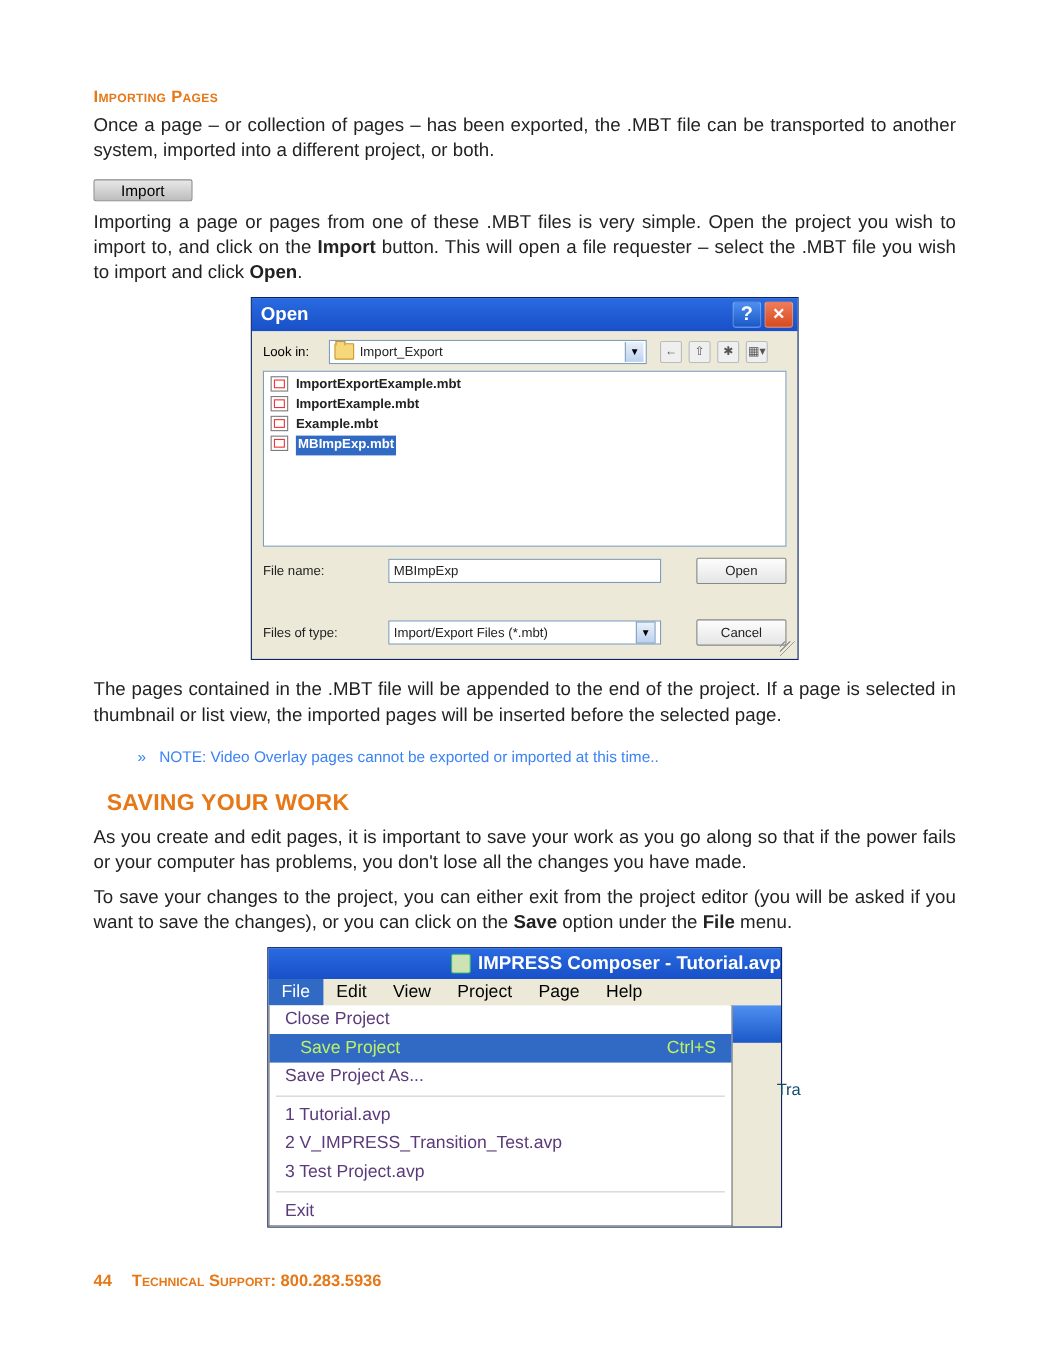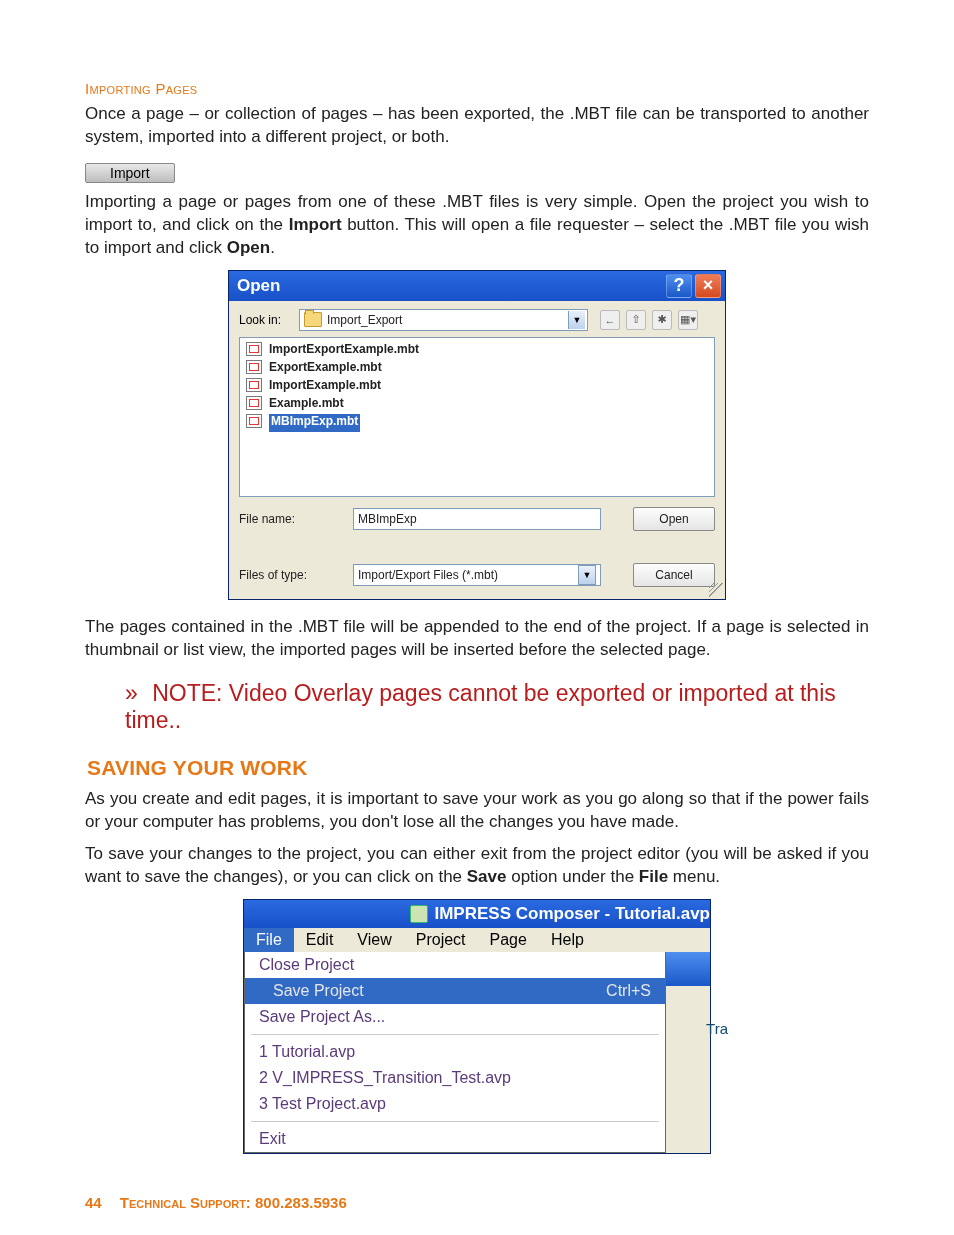--- a/index.html
+++ b/index.html
@@ -7,21 +7,21 @@
     padding: 80px 85px 60px 85px;
     font-family: Arial, Helvetica, sans-serif;
     font-size: 17px;
     color: #222;
     background: #fff;
     width: 954px;
     box-sizing: border-box;
   }
   .section-label {
     color: #e67817;
-    font-weight: normal;
+    font-weight: bold;
     font-variant: small-caps;
     font-size: 15px;
     letter-spacing: .3px;
     margin-bottom: 6px;
   }
   p {
     margin: 0 0 10px 0;
     line-height: 1.35;
     text-align: justify;
   }
@@ -30,30 +30,30 @@
     background: linear-gradient(#e8e8e8, #bdbdbd);
     border: 1px solid #888;
     border-radius: 2px;
     padding: 1px 24px;
     font-size: 14px;
     color: #000;
     margin: 4px 0 8px 0;
   }
   b { font-weight: bold; }
   .note-line {
-    color: #b91c1c;
+    color: #3b82f6;
     margin: 18px 0 22px 40px;
-    font-size: 23px;
+    font-size: 14px;
   }
   .note-line .chevrons { letter-spacing: -2px; margin-right: 10px; }
   h2.saving {
     color: #e67817;
     font-size: 21px;
     font-weight: bold;
-    margin: 8px 0 8px 2px;
+    margin: 8px 0 8px 12px;
     letter-spacing: .2px;
   }
   .footer {
     margin-top: 40px;
     font-size: 15px;
   }
   .footer .pg { color: #e67817; font-weight: bold; margin-right: 14px; }
   .footer .ts { color: #e67817; font-weight: bold; font-variant: small-caps; }
 
   
@@ -139,21 +139,21 @@
   .menubar { height:24px; background:#ece9d8; display:flex; align-items:stretch; font-size:16px; color:#000; }
   .menubar .mi { padding: 2px 12px; display:flex; align-items:center; }
   .menubar .mi.active { background:#316ac5; color:#fff; }
   .dropdown {
     position:relative;
     background:#fff; border:1px solid #666; border-top:none;
     width: 420px; margin-left: 0;
     font-size:16px;
   }
   .dd-item { padding: 4px 14px; color:#5b3a7a; display:flex; justify-content:space-between; }
-  .dd-item.hl { background:#316ac5; color:#e5e5e5;padding-left:28px; }
+  .dd-item.hl { background:#316ac5; color:#bef264;padding-left:28px; }
   .dd-sep { height:1px; background:#ccc; margin:4px 6px; }
   .blue-strip { height:34px; background:linear-gradient(#4f8ff0,#1a58c8); position:absolute; top:52px; left:420px; right:0; border-left:1px solid #0a246a; }
   .right-snip { position:absolute; right:-18px; top:120px; color:#0c4a6e; font-size:15px; }
 </style>
 </head>
 <body>
 
 
 
 <div class="section-label">Importing Pages</div>
@@ -189,24 +189,20 @@
         <span class="tico">▦▾</span>
       </div>
     </div>
     <div class="file-area">
       <div class="file-item">
           <span class="file-ico"></span>
           <span class="fname">ImportExportExample.mbt</span>
         </div>
       <div class="file-item">
           <span class="file-ico"></span>
-          <span class="fname">ExportExample.mbt</span>
-        </div>
-      <div class="file-item">
-          <span class="file-ico"></span>
           <span class="fname">ImportExample.mbt</span>
         </div>
       <div class="file-item">
           <span class="file-ico"></span>
           <span class="fname">Example.mbt</span>
         </div>
       <div class="file-item selected">
           <span class="file-ico"></span>
           <span class="fname">MBImpExp.mbt</span>
         </div>

